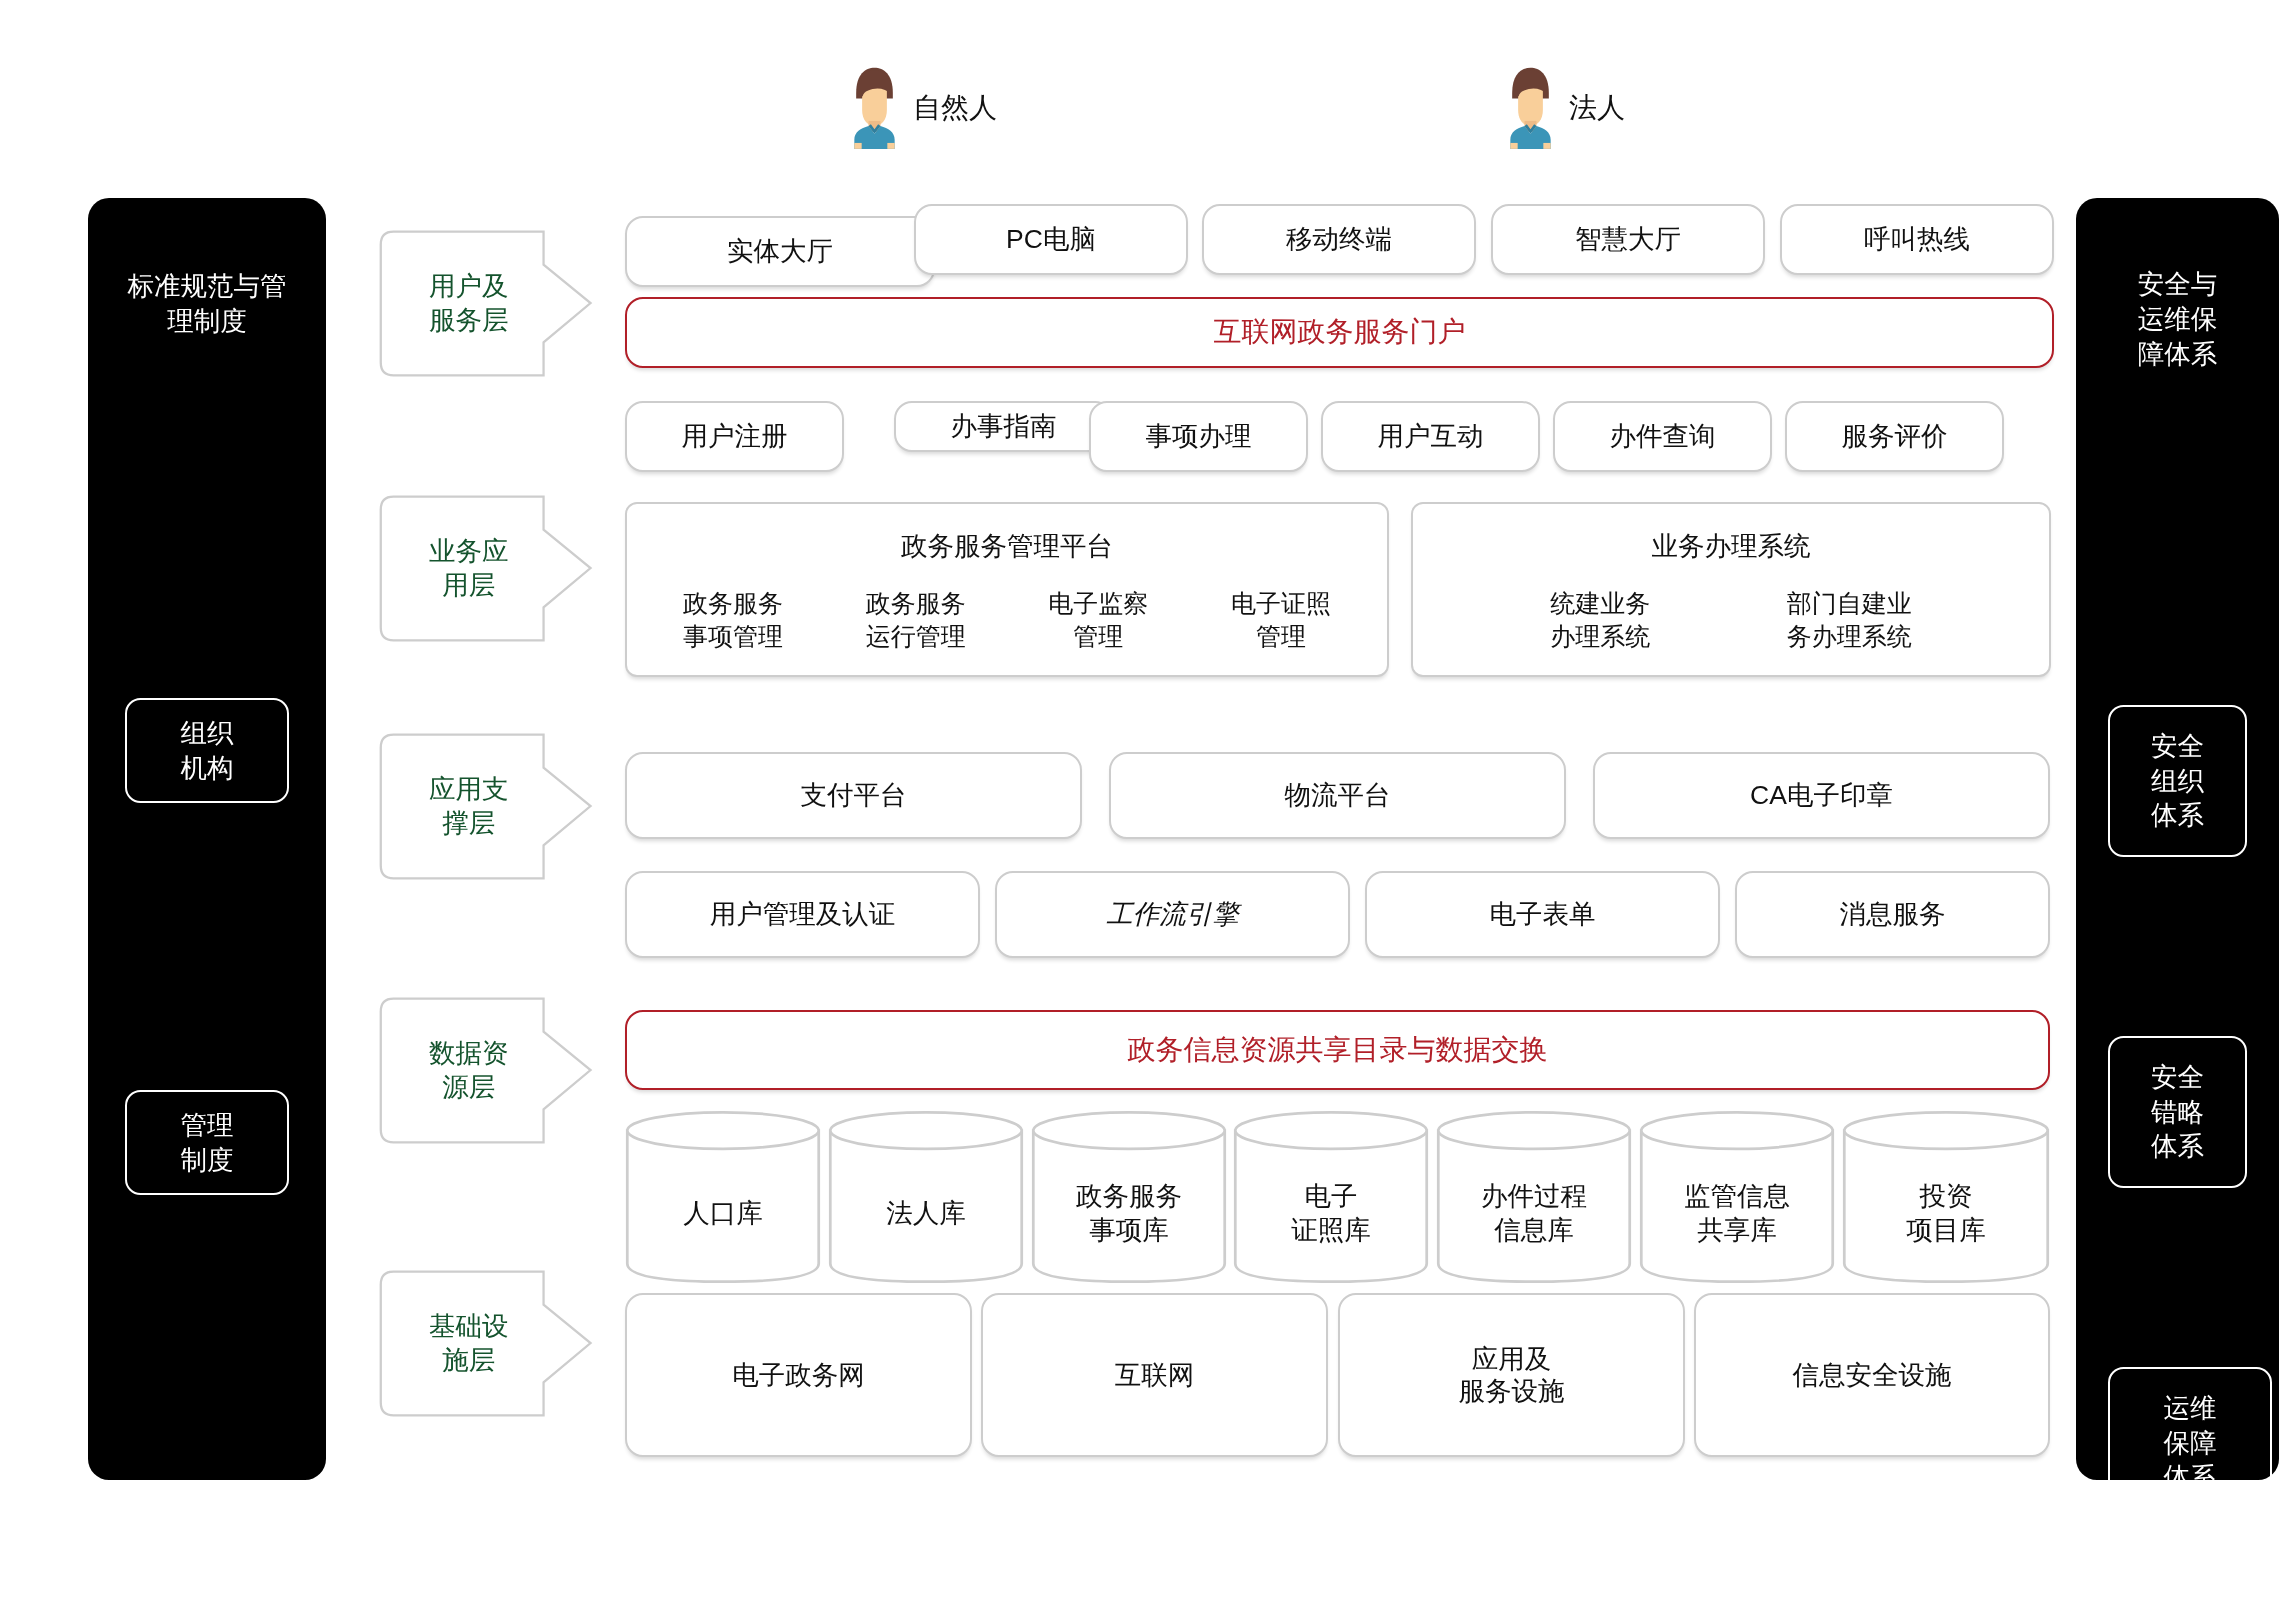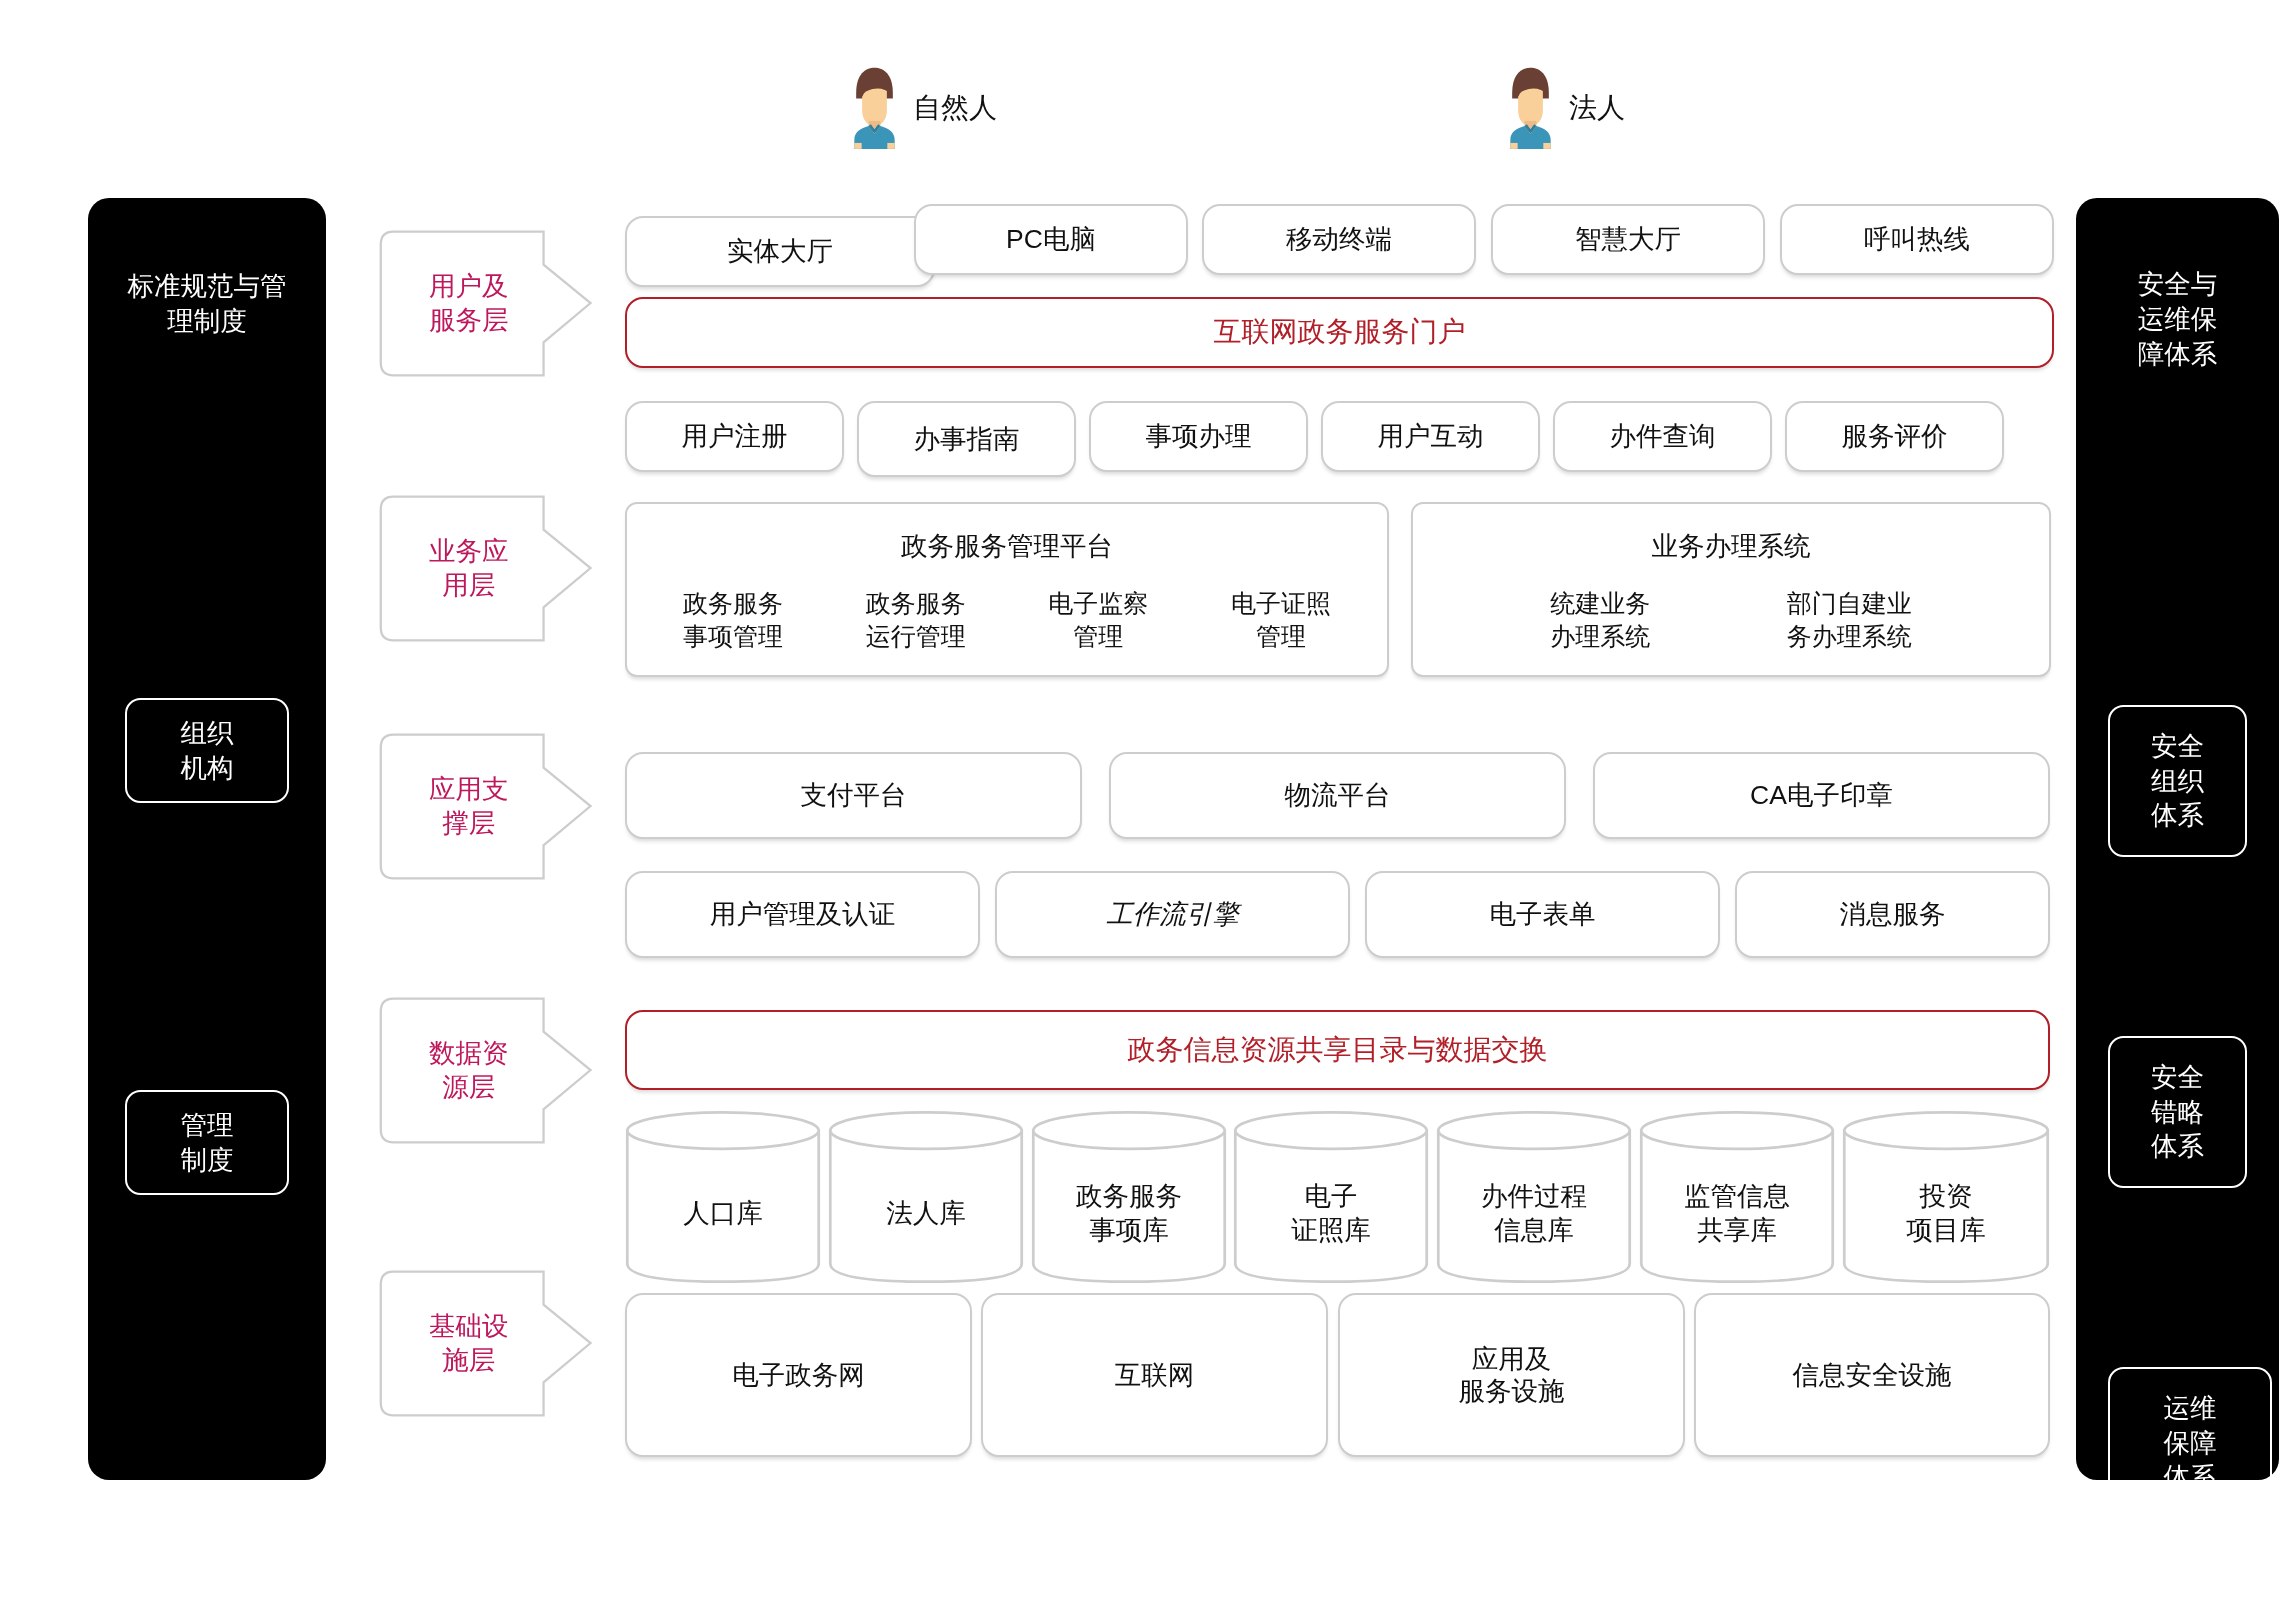--- a/index.html
+++ b/index.html
@@ -59,21 +59,21 @@
     display:flex;align-items:center;justify-content:center;
     text-align:center;
     line-height:1.3;
     background:transparent;
   }
 
   
   .layerlabel{
     position:absolute;
     box-sizing:border-box;
-    color:#be185d;
+    color:#14532d;
     display:flex;
     align-items:center;
     justify-content:center;
     text-align:center;
     line-height:1.26;
   }
   .layerlabel svg{position:absolute;left:0;top:0;width:100%;height:100%;}
   .layerlabel .lbl-txt{position:relative;z-index:2;padding-right:26.5px;}
 
   
@@ -251,21 +251,21 @@
 
   <div class="card fs-lg" style="left:625px;top:216px;width:310px;height:71px;">实体大厅</div>
   <div class="card fs-lg" style="left:914px;top:204px;width:274px;height:71px;">PC电脑</div>
   <div class="card fs-lg" style="left:1202px;top:204px;width:274px;height:71px;">移动终端</div>
   <div class="card fs-lg" style="left:1491px;top:204px;width:274px;height:71px;">智慧大厅</div>
   <div class="card fs-lg" style="left:1780px;top:204px;width:274px;height:71px;">呼叫热线</div>
 
   <div class="card red fs-xl" style="left:625px;top:297px;width:1429px;height:71px;font-weight:400;">互联网政务服务门户</div>
 
   <div class="card fs-lg" style="left:625px;top:401px;width:219px;height:71px;">用户注册</div>
-  <div class="card fs-lg" style="left:857px;top:401px;width:219px;height:76px;">办事指南</div>
+  <div class="card fs-lg" style="left:894px;top:401px;width:219px;height:51px;">办事指南</div>
   <div class="card fs-lg" style="left:1089px;top:401px;width:219px;height:71px;">事项办理</div>
   <div class="card fs-lg" style="left:1321px;top:401px;width:219px;height:71px;">用户互动</div>
   <div class="card fs-lg" style="left:1553px;top:401px;width:219px;height:71px;">办件查询</div>
   <div class="card fs-lg" style="left:1785px;top:401px;width:219px;height:71px;">服务评价</div>
 
   <div class="group-card" style="left:625px;top:502px;width:764px;height:175px;">
     <div class="group-title fs-lg" style="top:24px;">政务服务管理平台</div>
     <div class="group-cols" style="top:83px;padding:0 14.6px;">
       <span class="group-col fs-md">政务服务
 事项管理</span>

